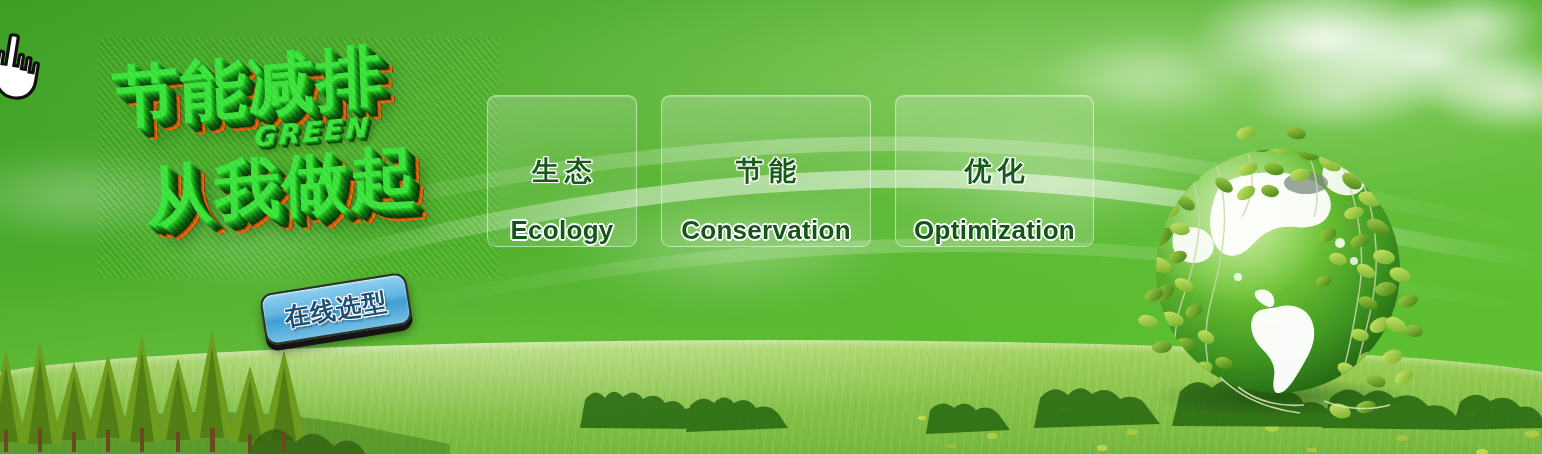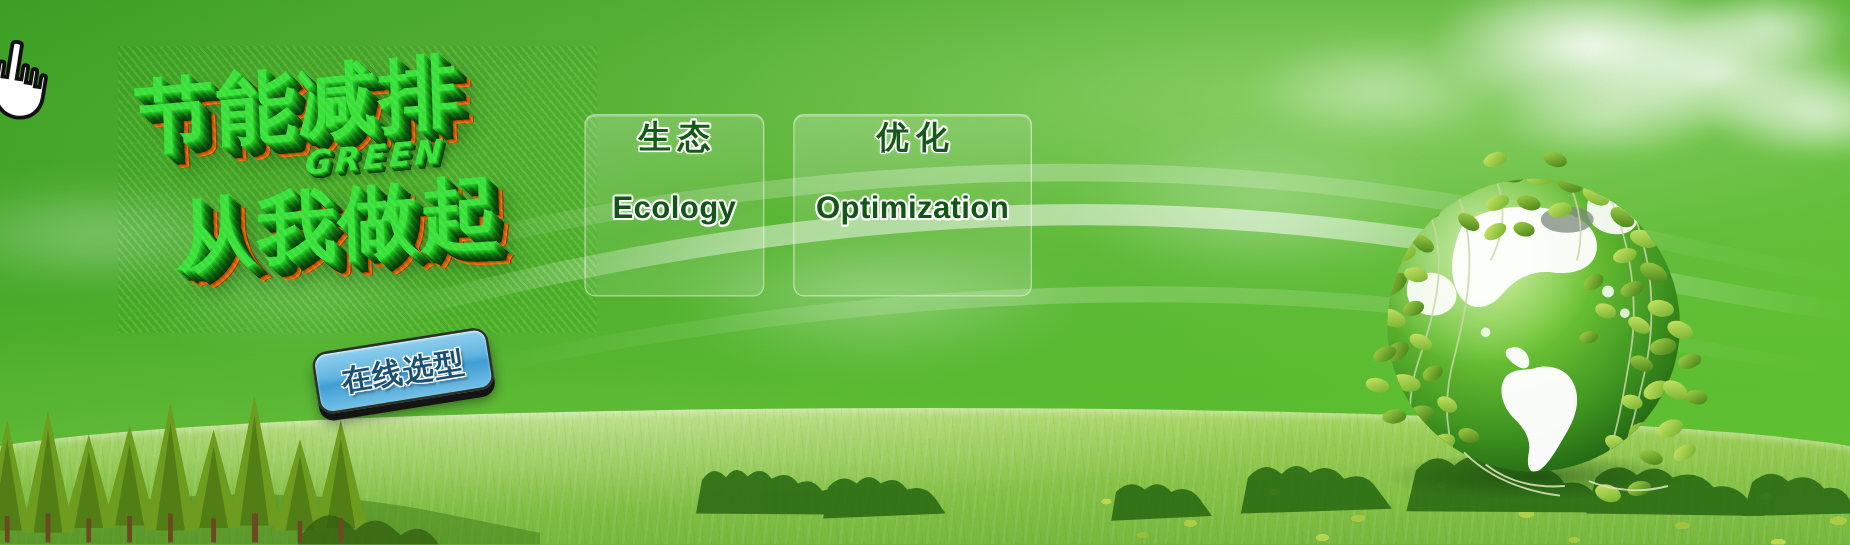--- a/index.html
+++ b/index.html
@@ -131,21 +131,21 @@
   }
   .cursor-hand{position:absolute;left:-18px;top:26px;width:70px;height:78px;transform:rotate(9deg);}
 
   
   .cards{position:absolute;left:487px;top:95px;display:flex;gap:24px;}
   .card{
     width:150px;height:152px;border-radius:9px;
     border:1px solid rgba(255,255,255,.45);
     background:linear-gradient(160deg,rgba(255,255,255,.22),rgba(255,255,255,.07) 55%,rgba(255,255,255,.16));
     box-shadow:inset 0 1px 1px rgba(255,255,255,.35);
-    display:flex;flex-direction:column;align-items:center;justify-content:flex-start;
+    display:flex;flex-direction:column;align-items:center;justify-content:flex-end;
     box-sizing:border-box;
   }
   .card.c2{width:210px;}
   .card.c3{width:199px;}
   .card-cn{
     font-family:"DejaVu Sans","Liberation Sans",sans-serif;
     font-size:27px;font-weight:bold;color:#17591a;letter-spacing:6px;
     margin-bottom:26px;margin-left:6px;
     text-shadow:0 0 3px #fff,1.4px 0 0 #fff,-1.4px 0 0 #fff,0 1.4px 0 #fff,0 -1.4px 0 #fff,
                 1px 1px 0 #fff,-1px -1px 0 #fff,1px -1px 0 #fff,-1px 1px 0 #fff;
@@ -279,20 +279,24 @@
     <div class="cta-label">在线选型</div>
   </div>
   <svg class="cursor-hand" viewBox="0 0 70 78">
     <path d="M24,12 L24,40 L20,40 L20,30 C20,27 16,27 16,30 L16,52 C16,62 24,72 36,72 C48,72 56,64 56,52 L56,36 C56,33 52,33 52,36 L52,44 L48,44 L48,32 C48,29 44,29 44,32 L44,42 L40,42 L40,30 C40,27 36,27 36,30 L36,40 L32,40 L32,12 C32,9 24,9 24,12 Z" fill="#ffffff" stroke="#111111" stroke-width="3.2" stroke-linejoin="miter"></path>
   </svg>
 
   <div class="cards">
     <div class="card c1">
       <div class="card-cn">生态</div>
       <div class="card-en">Ecology</div>
+    </div>
+    <div class="card c2">
+      <div class="card-cn">节能</div>
+      <div class="card-en">Conservation</div>
     </div>
     <div class="card c3">
       <div class="card-cn">优化</div>
       <div class="card-en">Optimization</div>
     </div>
   </div>
 
 
   <div class="globe-wrap">
     <svg viewBox="0 0 300 300" width="300" height="300">

